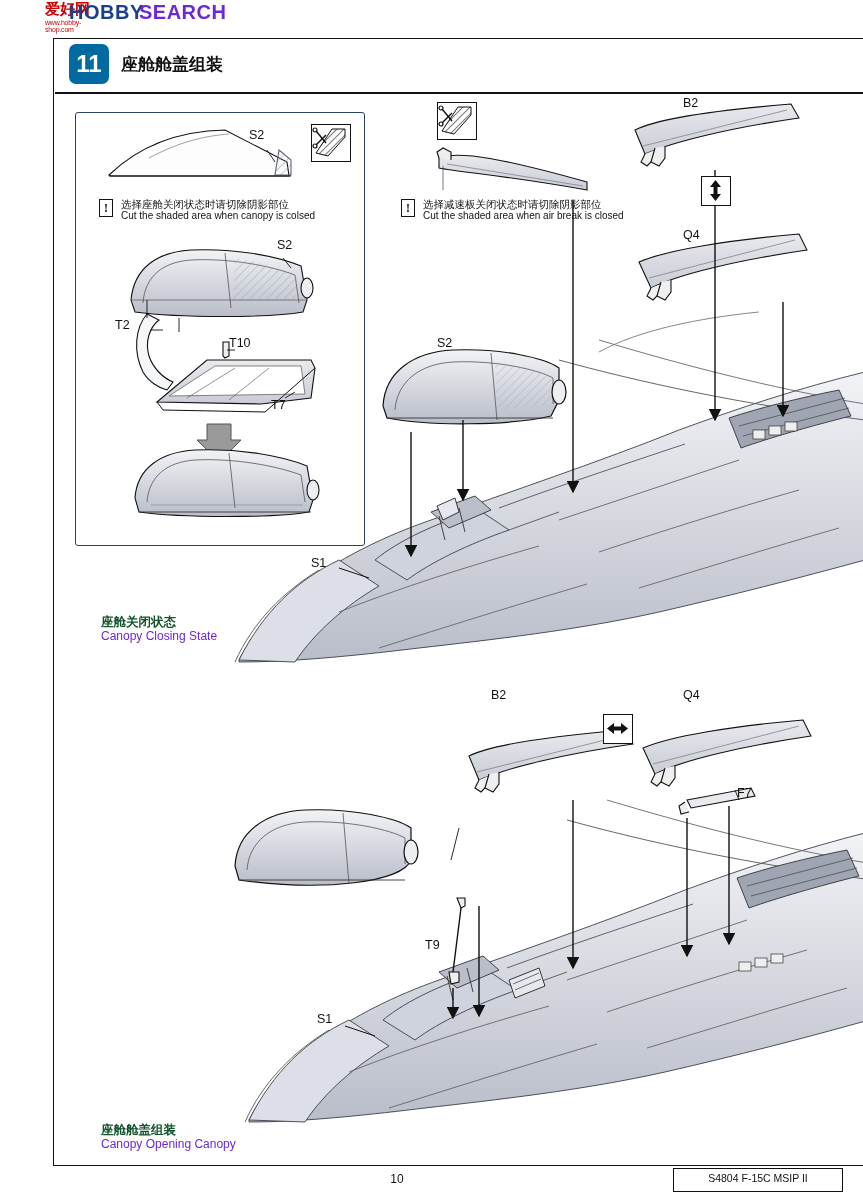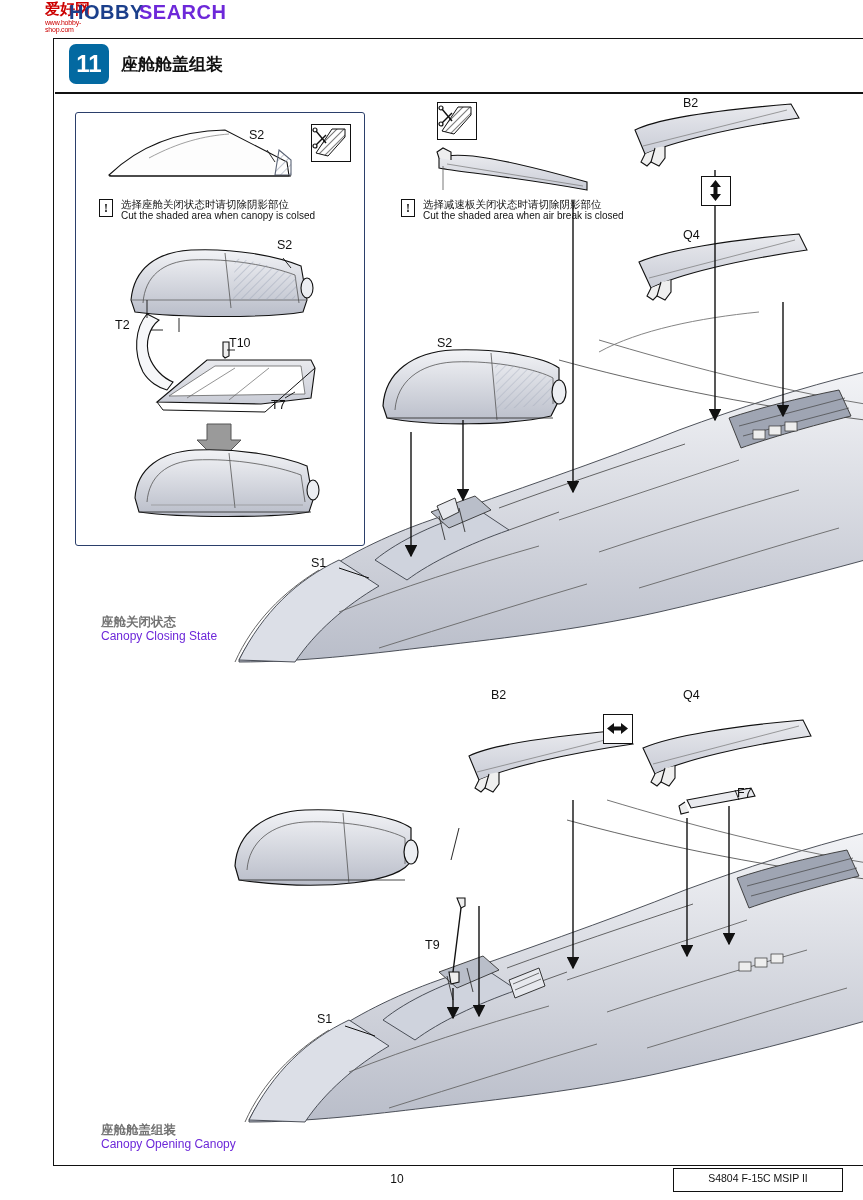--- a/index.html
+++ b/index.html
@@ -73,21 +73,21 @@
 
   
   .lbl{
     position:absolute;font-size:12.5px;color:#111;white-space:nowrap;
     font-family:"Liberation Sans", sans-serif;
   }
 
   
   .caption{position:absolute;white-space:nowrap;}
   .caption .cn{
-    font-size:12.5px;color:#737373;font-weight:bold;
+    font-size:12.5px;color:#14532d;font-weight:bold;
     font-family:"DejaVu Sans", sans-serif;display:block;line-height:15px;
   }
   .caption .en{
     font-size:12px;color:#6d28d9;display:block;line-height:15px;
   }
 
   
   .note{position:absolute;white-space:nowrap;}
   .note .bang{
     position:absolute;left:0;top:1px;width:14px;height:18px;

